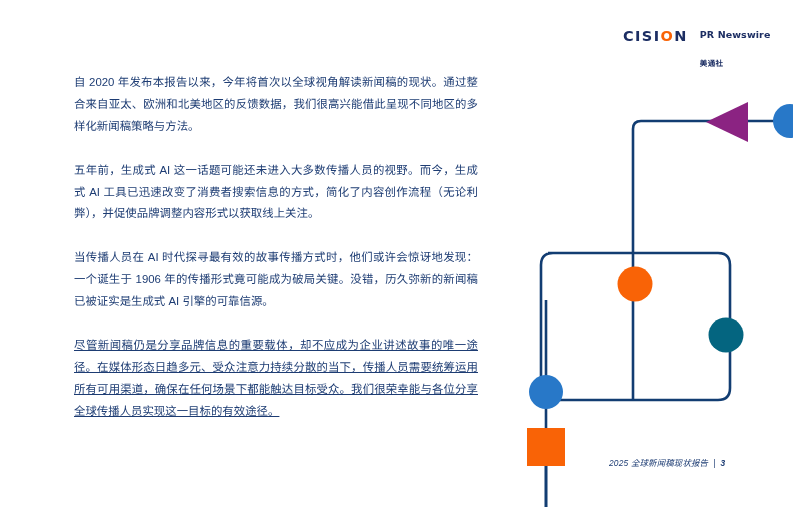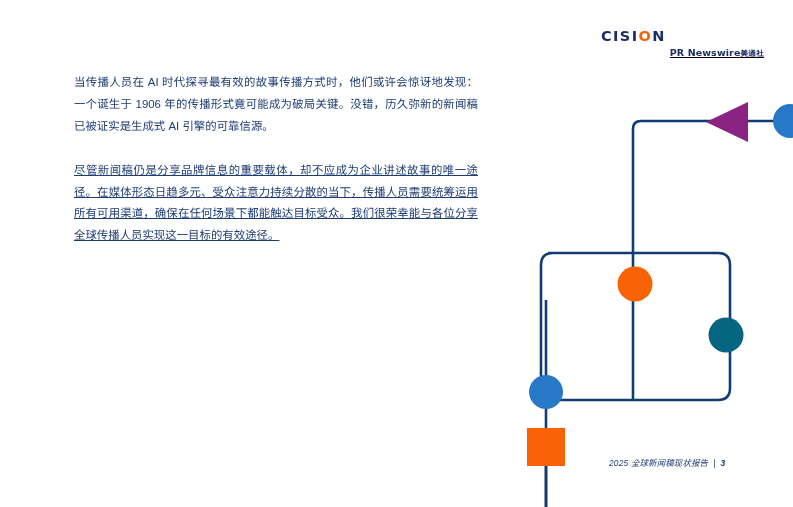--- a/index.html
+++ b/index.html
@@ -20,43 +20,42 @@
   .page {
     position: absolute;
     inset: 0;
     background: #ffffff;
   }
 
   
   .brand-logo {
     position: absolute;
     top: 29px;
-    left: 601px;
+    left: 623px;
     display: flex;
     align-items: flex-start;
-    gap: 4px;
+    gap: 12px;
   }
   .cision-word {
     font-family: "DejaVu Sans", sans-serif;
     font-weight: 700;
     font-size: 14.5px;
     letter-spacing: 1.4px;
     color: #1c2e63;
     line-height: 1;
     white-space: nowrap;
   }
   .cision-word .accent-o { color: #f96306; }
 
   .prn-block {
     display: flex;
-    flex-direction: row;
-    align-items: flex-end;
+    flex-direction: column;
+    align-items: flex-start;
     line-height: 1;
     padding-top: 1px;
-    text-decoration: underline;
   }
   .prn-word {
     font-family: "DejaVu Sans", sans-serif;
     font-weight: 700;
     font-size: 9.5px;
     color: #1c2e63;
     letter-spacing: 0.1px;
     white-space: nowrap;
   }
   .prn-cn {
@@ -153,20 +152,22 @@
 
   <div class="brand-logo">
     <div class="cision-word"><span>CISI</span><span class="accent-o">O</span><span>N</span></div>
     <div class="prn-block">
       <div class="prn-word">PR Newswire</div>
       <div class="prn-cn">美通社</div>
     </div>
   </div>
 
   <div class="article">
+    <p>自 2020 年发布本报告以来，今年将首次以全球视角解读新闻稿的现状。通过整合来自亚太、欧洲和北美地区的反馈数据，我们很高兴能借此呈现不同地区的多样化新闻稿策略与方法。</p>
+    <p>五年前，生成式 AI 这一话题可能还未进入大多数传播人员的视野。而今，生成式 AI 工具已迅速改变了消费者搜索信息的方式，简化了内容创作流程（无论利弊），并促使品牌调整内容形式以获取线上关注。</p>
     <p>当传播人员在 AI 时代探寻最有效的故事传播方式时，他们或许会惊讶地发现：一个诞生于 1906 年的传播形式竟可能成为破局关键。没错，历久弥新的新闻稿已被证实是生成式 AI 引擎的可靠信源。</p>
     <p>尽管新闻稿仍是分享品牌信息的重要载体，却不应成为企业讲述故事的唯一途径。在媒体形态日趋多元、受众注意力持续分散的当下，传播人员需要统筹运用所有可用渠道，确保在任何场景下都能触达目标受众。我们很荣幸能与各位分享全球传播人员实现这一目标的有效途径。</p>
   </div>
 
   <div class="footer">
     <span>2025 全球新闻稿现状报告</span><span class="sep">|</span><span class="pageno">3</span>
   </div>
 
 </div>
 

